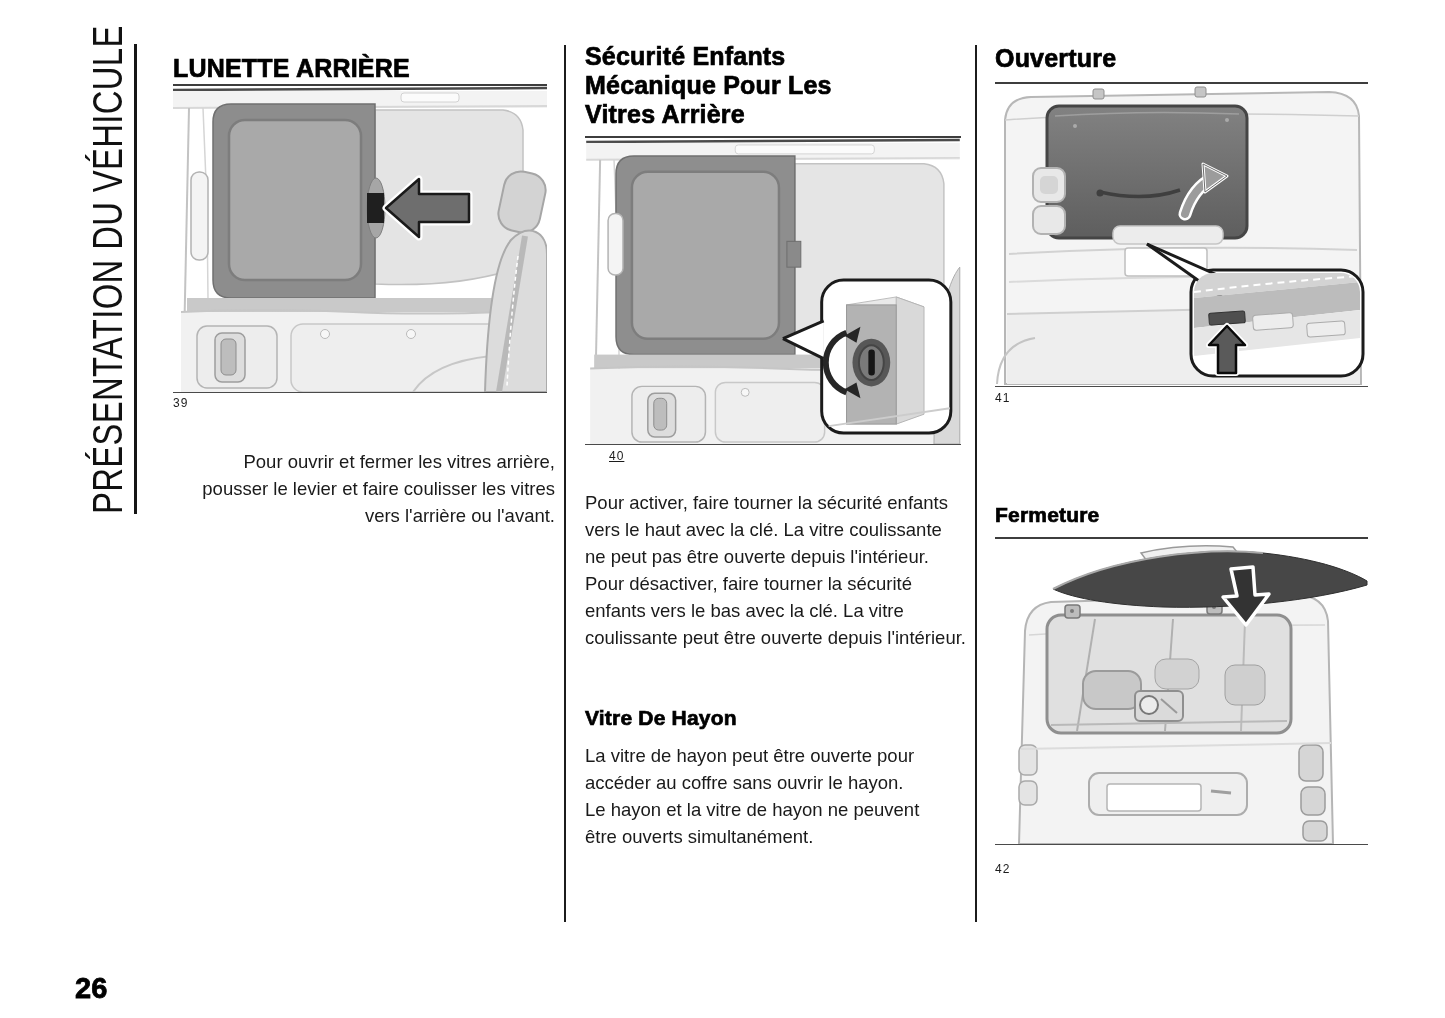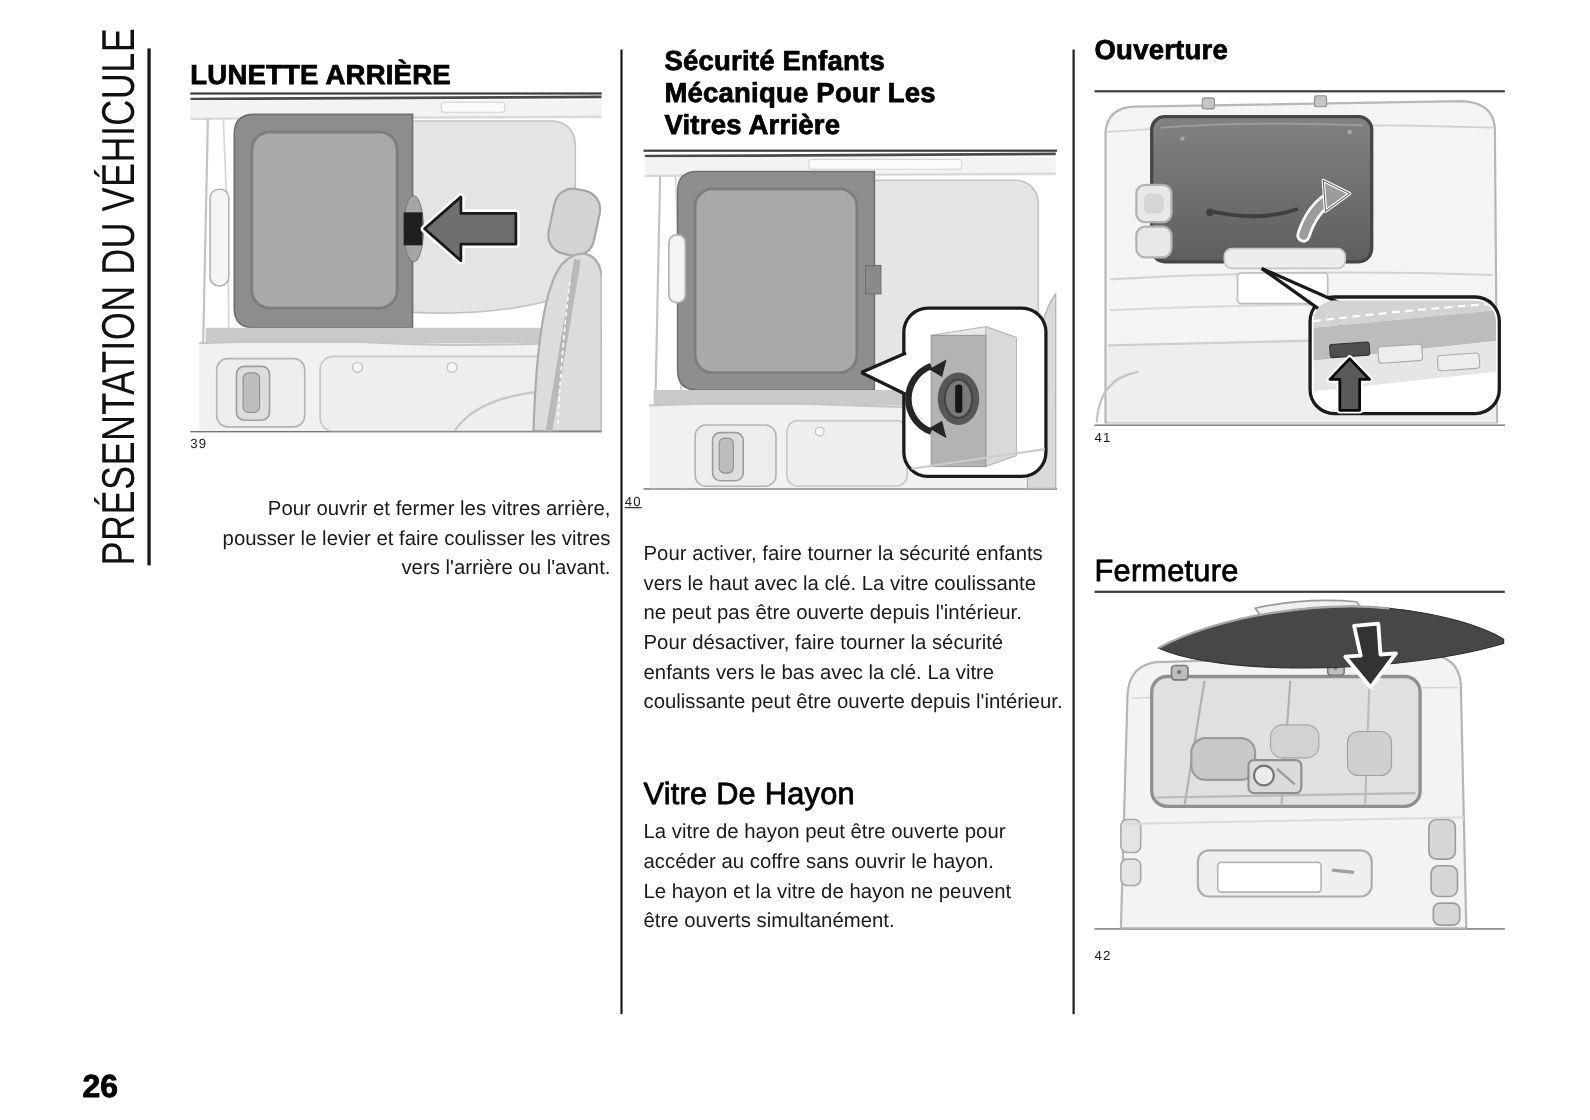--- a/index.html
+++ b/index.html
@@ -15,21 +15,21 @@
   }
   .sidebar-rule{position:absolute;left:134px;top:44px;width:2.5px;height:470px;background:#161616;}
   
   .col-divider{position:absolute;top:45px;width:2px;height:877px;background:#1c1c1c;}
   
   .h1{
     position:absolute;font-size:25px;line-height:29px;font-weight:700;color:#000;
     -webkit-text-stroke:0.7px #000;letter-spacing:0.2px;
   }
   .h2{
-    position:absolute;font-size:28px;font-weight:400;color:#000;
+    position:absolute;font-size:21px;font-weight:700;color:#000;
     -webkit-text-stroke:0.7px #000;letter-spacing:0.2px;
   }
   
   .body-text{
     position:absolute;font-size:18.5px;line-height:27px;color:#1a1a1a;
     white-space:pre-line;letter-spacing:0px;
   }
   
   .figure{
     position:absolute;border-top:2px solid #3d3d3d;border-bottom:1.5px solid #4a4a4a;
@@ -96,21 +96,21 @@
       <g>
         <polygon points="213,122 246,93 246,108 296,108 296,136 246,136 246,151" fill="#6e6e6e" stroke="#ffffff" stroke-width="7" stroke-linejoin="round"></polygon>
         <polygon points="213,122 246,93 246,108 296,108 296,136 246,136 246,151" fill="#6e6e6e" stroke="#1a1a1a" stroke-width="2.5" stroke-linejoin="round"></polygon>
       </g>
     </svg>
   </div>
   <div class="fig-caption" style="left:173px;top:396px;">39</div>
 
   <div class="body-text" style="left:173px;top:448px;width:382px;text-align:right;">Pour ouvrir et fermer les vitres arrière, pousser le levier et faire coulisser les vitres vers l'arrière ou l'avant.</div>
 
-  <div class="h1" style="left:604px;top:42px;width:312px;">Sécurité Enfants Mécanique Pour Les Vitres Arrière</div>
+  <div class="h1" style="left:585px;top:42px;width:312px;">Sécurité Enfants Mécanique Pour Les Vitres Arrière</div>
 
   <div class="figure" style="left:585px;top:136px;width:376px;">
     <svg width="376" height="306" viewBox="0 0 376 308">
       <line x1="0" y1="4" x2="376" y2="2" stroke="#4a4a4a" stroke-width="2.5"></line>
       <rect x="0" y="5" width="376" height="17" fill="#f3f3f3"></rect>
       <rect x="150" y="7" width="140" height="9" rx="3" fill="#fbfbfb" stroke="#d4d4d4"></rect>
       <path d="M0,22 L376,20" stroke="#d8d8d8" stroke-width="2"></path>
       <path d="M14,22 L8,308" stroke="#c3c3c3" stroke-width="2" fill="none"></path>
       <path d="M28,22 L32,130 L34,308" stroke="#d5d5d5" stroke-width="1.5" fill="none"></path>
       <g>
@@ -148,31 +148,31 @@
           <rect x="284" y="213" width="6.5" height="26" rx="3" fill="#161616"></rect>
         </g>
         <g>
           <path d="M262,196 A32,32 0 0 0 262,256" stroke="#262626" stroke-width="6" fill="none"></path>
           <polygon points="260,199 276,190 272,206" fill="#262626"></polygon>
           <polygon points="260,253 276,262 272,246" fill="#262626"></polygon>
         </g>
       </g>
     </svg>
   </div>
-  <div class="fig-caption" style="left:568px;top:449px;text-decoration:underline;">40</div>
+  <div class="fig-caption" style="left:609px;top:449px;text-decoration:underline;">40</div>
 
   <div class="body-text" style="left:585px;top:489px;width:382px;">Pour activer, faire tourner la sécurité enfants vers le haut avec la clé. La vitre coulissante ne peut pas être ouverte depuis l'intérieur.
 Pour désactiver, faire tourner la sécurité enfants vers le bas avec la clé. La vitre coulissante peut être ouverte depuis l'intérieur.</div>
 
   <div class="h2" style="left:585px;top:706px;text-align:center;">Vitre De Hayon</div>
 
   <div class="body-text" style="left:585px;top:742px;width:352px;">La vitre de hayon peut être ouverte pour accéder au coffre sans ouvrir le hayon.
 Le hayon et la vitre de hayon ne peuvent être ouverts simultanément.</div>
 
-  <div class="h1" style="left:995px;top:32px;">Ouverture</div>
+  <div class="h1" style="left:995px;top:44px;">Ouverture</div>
 
   <div class="figure" style="left:995px;top:82px;width:373px;">
     <svg width="373" height="302" viewBox="0 0 373 298">
       <defs>
         <linearGradient id="g41" x1="0" y1="0" x2="0" y2="1">
           <stop offset="0" stop-color="#828282"></stop>
             <stop offset="1" stop-color="#5e5e5e"></stop>
         </linearGradient>
       </defs>
       <path d="M10,34 Q12,12 36,11 L334,6 Q362,7 364,30 L366,298 L10,298 Z" fill="#f4f4f4" stroke="#b7b7b7" stroke-width="2"></path>

